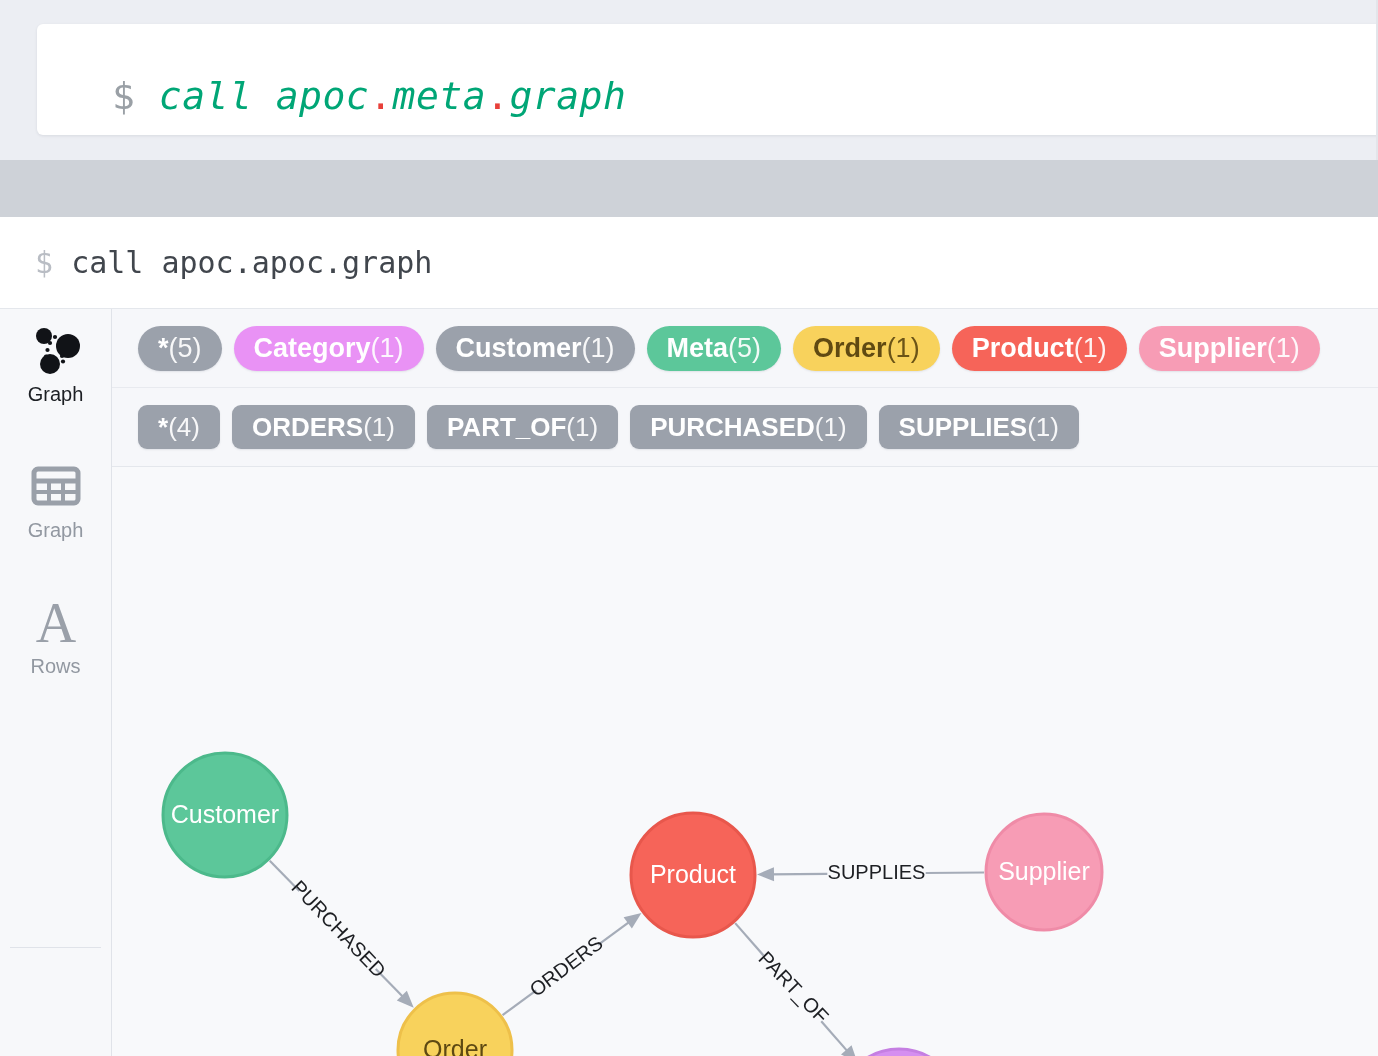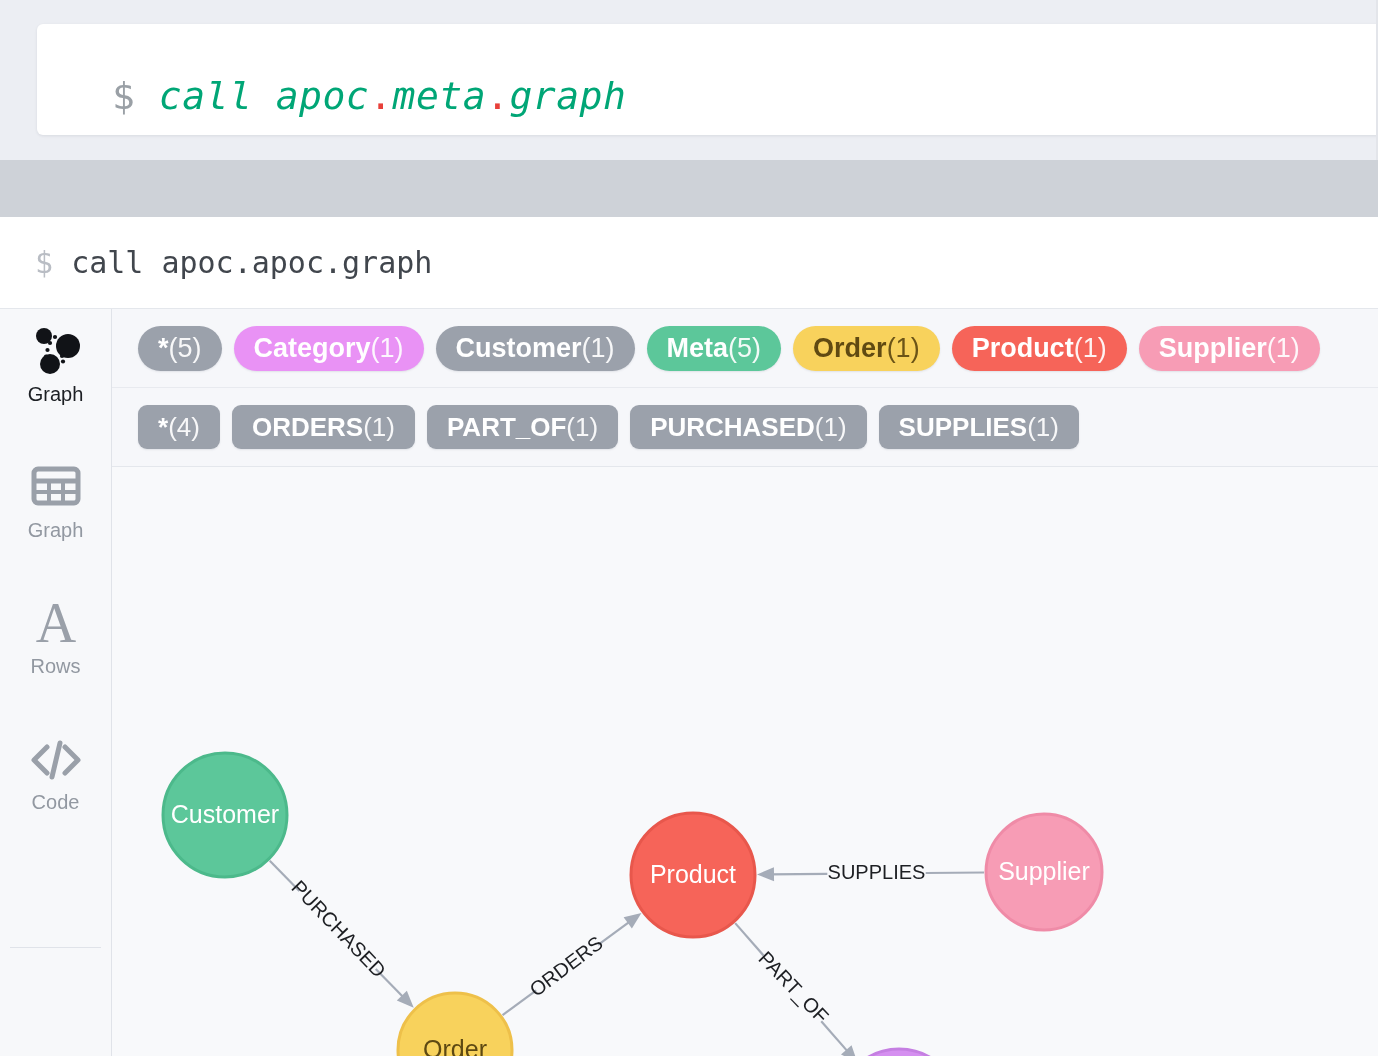--- a/index.html
+++ b/index.html
@@ -238,30 +238,20 @@
 
     <div class="side-item" style="top:286px;">
       <span class="ico">
         <svg width="58" height="58" viewBox="0 0 58 58">
           <text x="29" y="47" font-family="'Liberation Serif', serif" font-size="56" fill="#9aa0a9" text-anchor="middle">A</text>
         </svg>
       </span>
       <span class="lbl">Rows</span>
     </div>
 
-    <div class="side-item" style="top:422px;">
-      <span class="ico">
-        <svg width="58" height="58" viewBox="0 0 58 58">
-          <polyline points="20,16 7,29 20,42" fill="none" stroke="#9aa0a9" stroke-width="5" stroke-linecap="round" stroke-linejoin="round"></polyline>
-          <polyline points="38,16 51,29 38,42" fill="none" stroke="#9aa0a9" stroke-width="5" stroke-linecap="round" stroke-linejoin="round"></polyline>
-          <line x1="33" y1="12" x2="25" y2="46" stroke="#9aa0a9" stroke-width="5" stroke-linecap="round"></line>
-        </svg>
-      </span>
-      <span class="lbl">Code</span>
-    </div>
 
     <div class="side-sep"></div>
   </div>
 
   <div class="legend-zone">
     <div class="legend-row nodes" id="node-legend-row">
         <span class="pill" style="background: rgb(155, 161, 171); color: rgb(255, 255, 255);">
           <span>*</span>
           <span class="cnt">(5)</span>
         </span>

